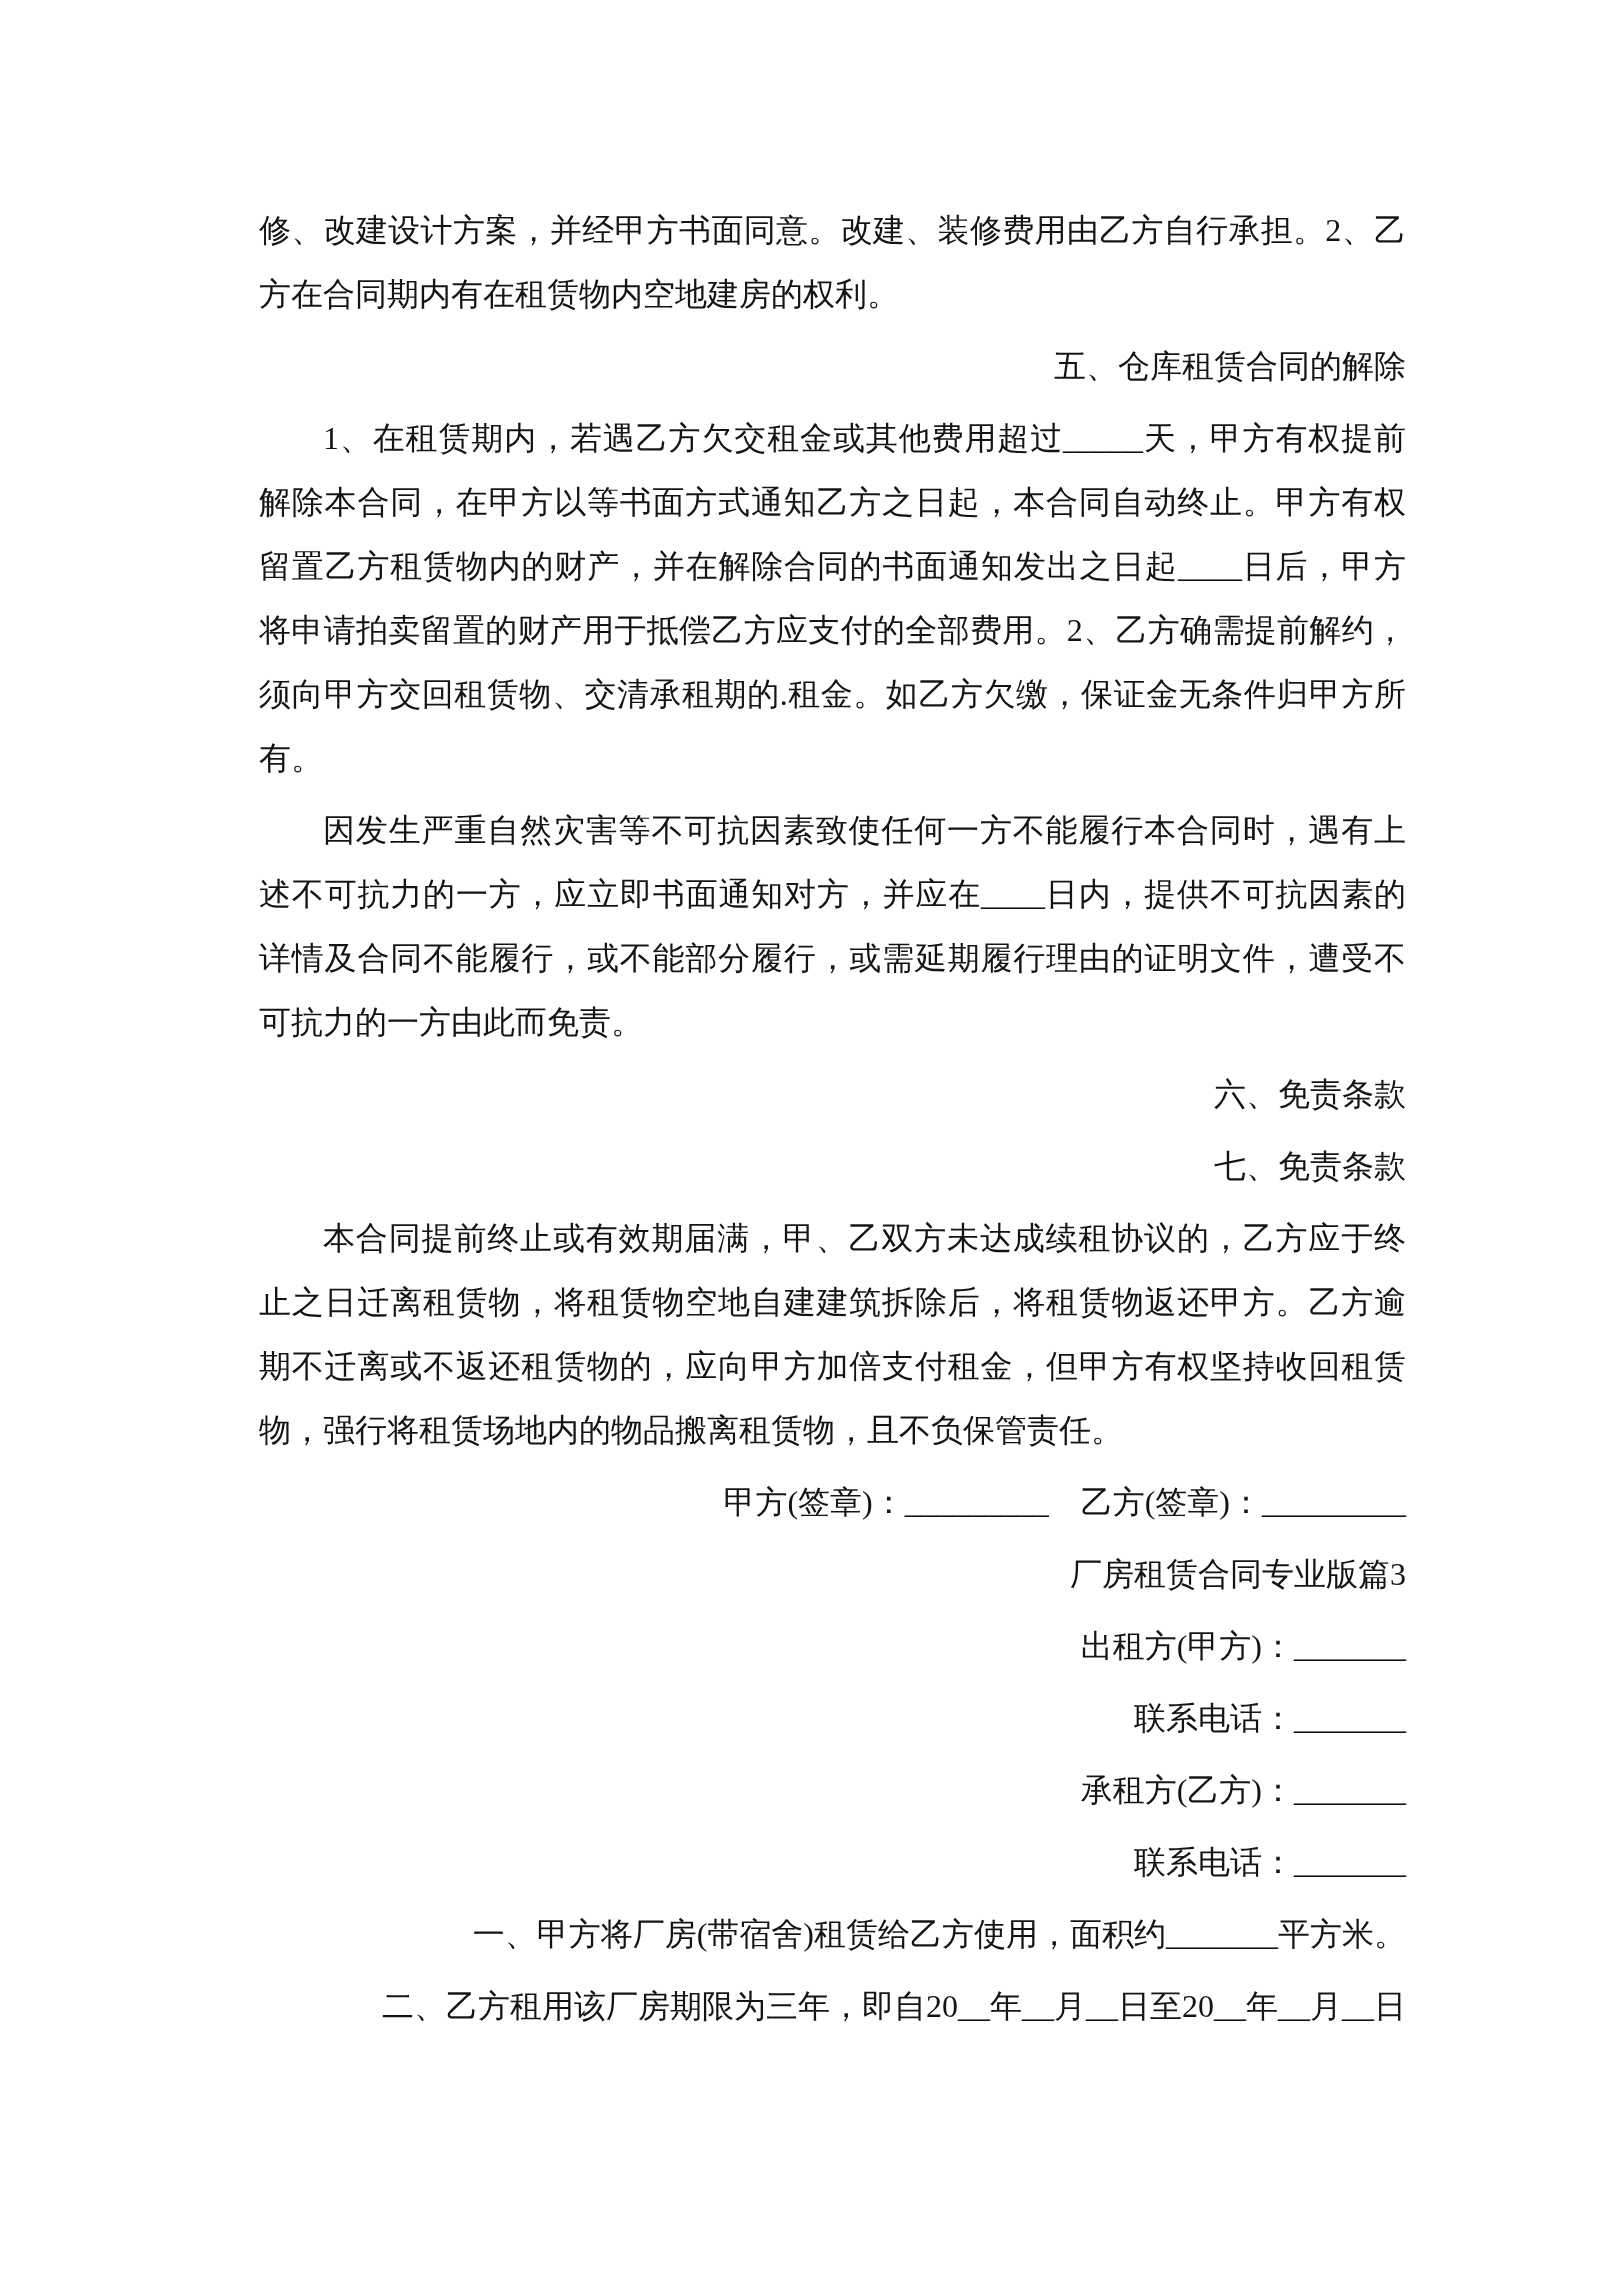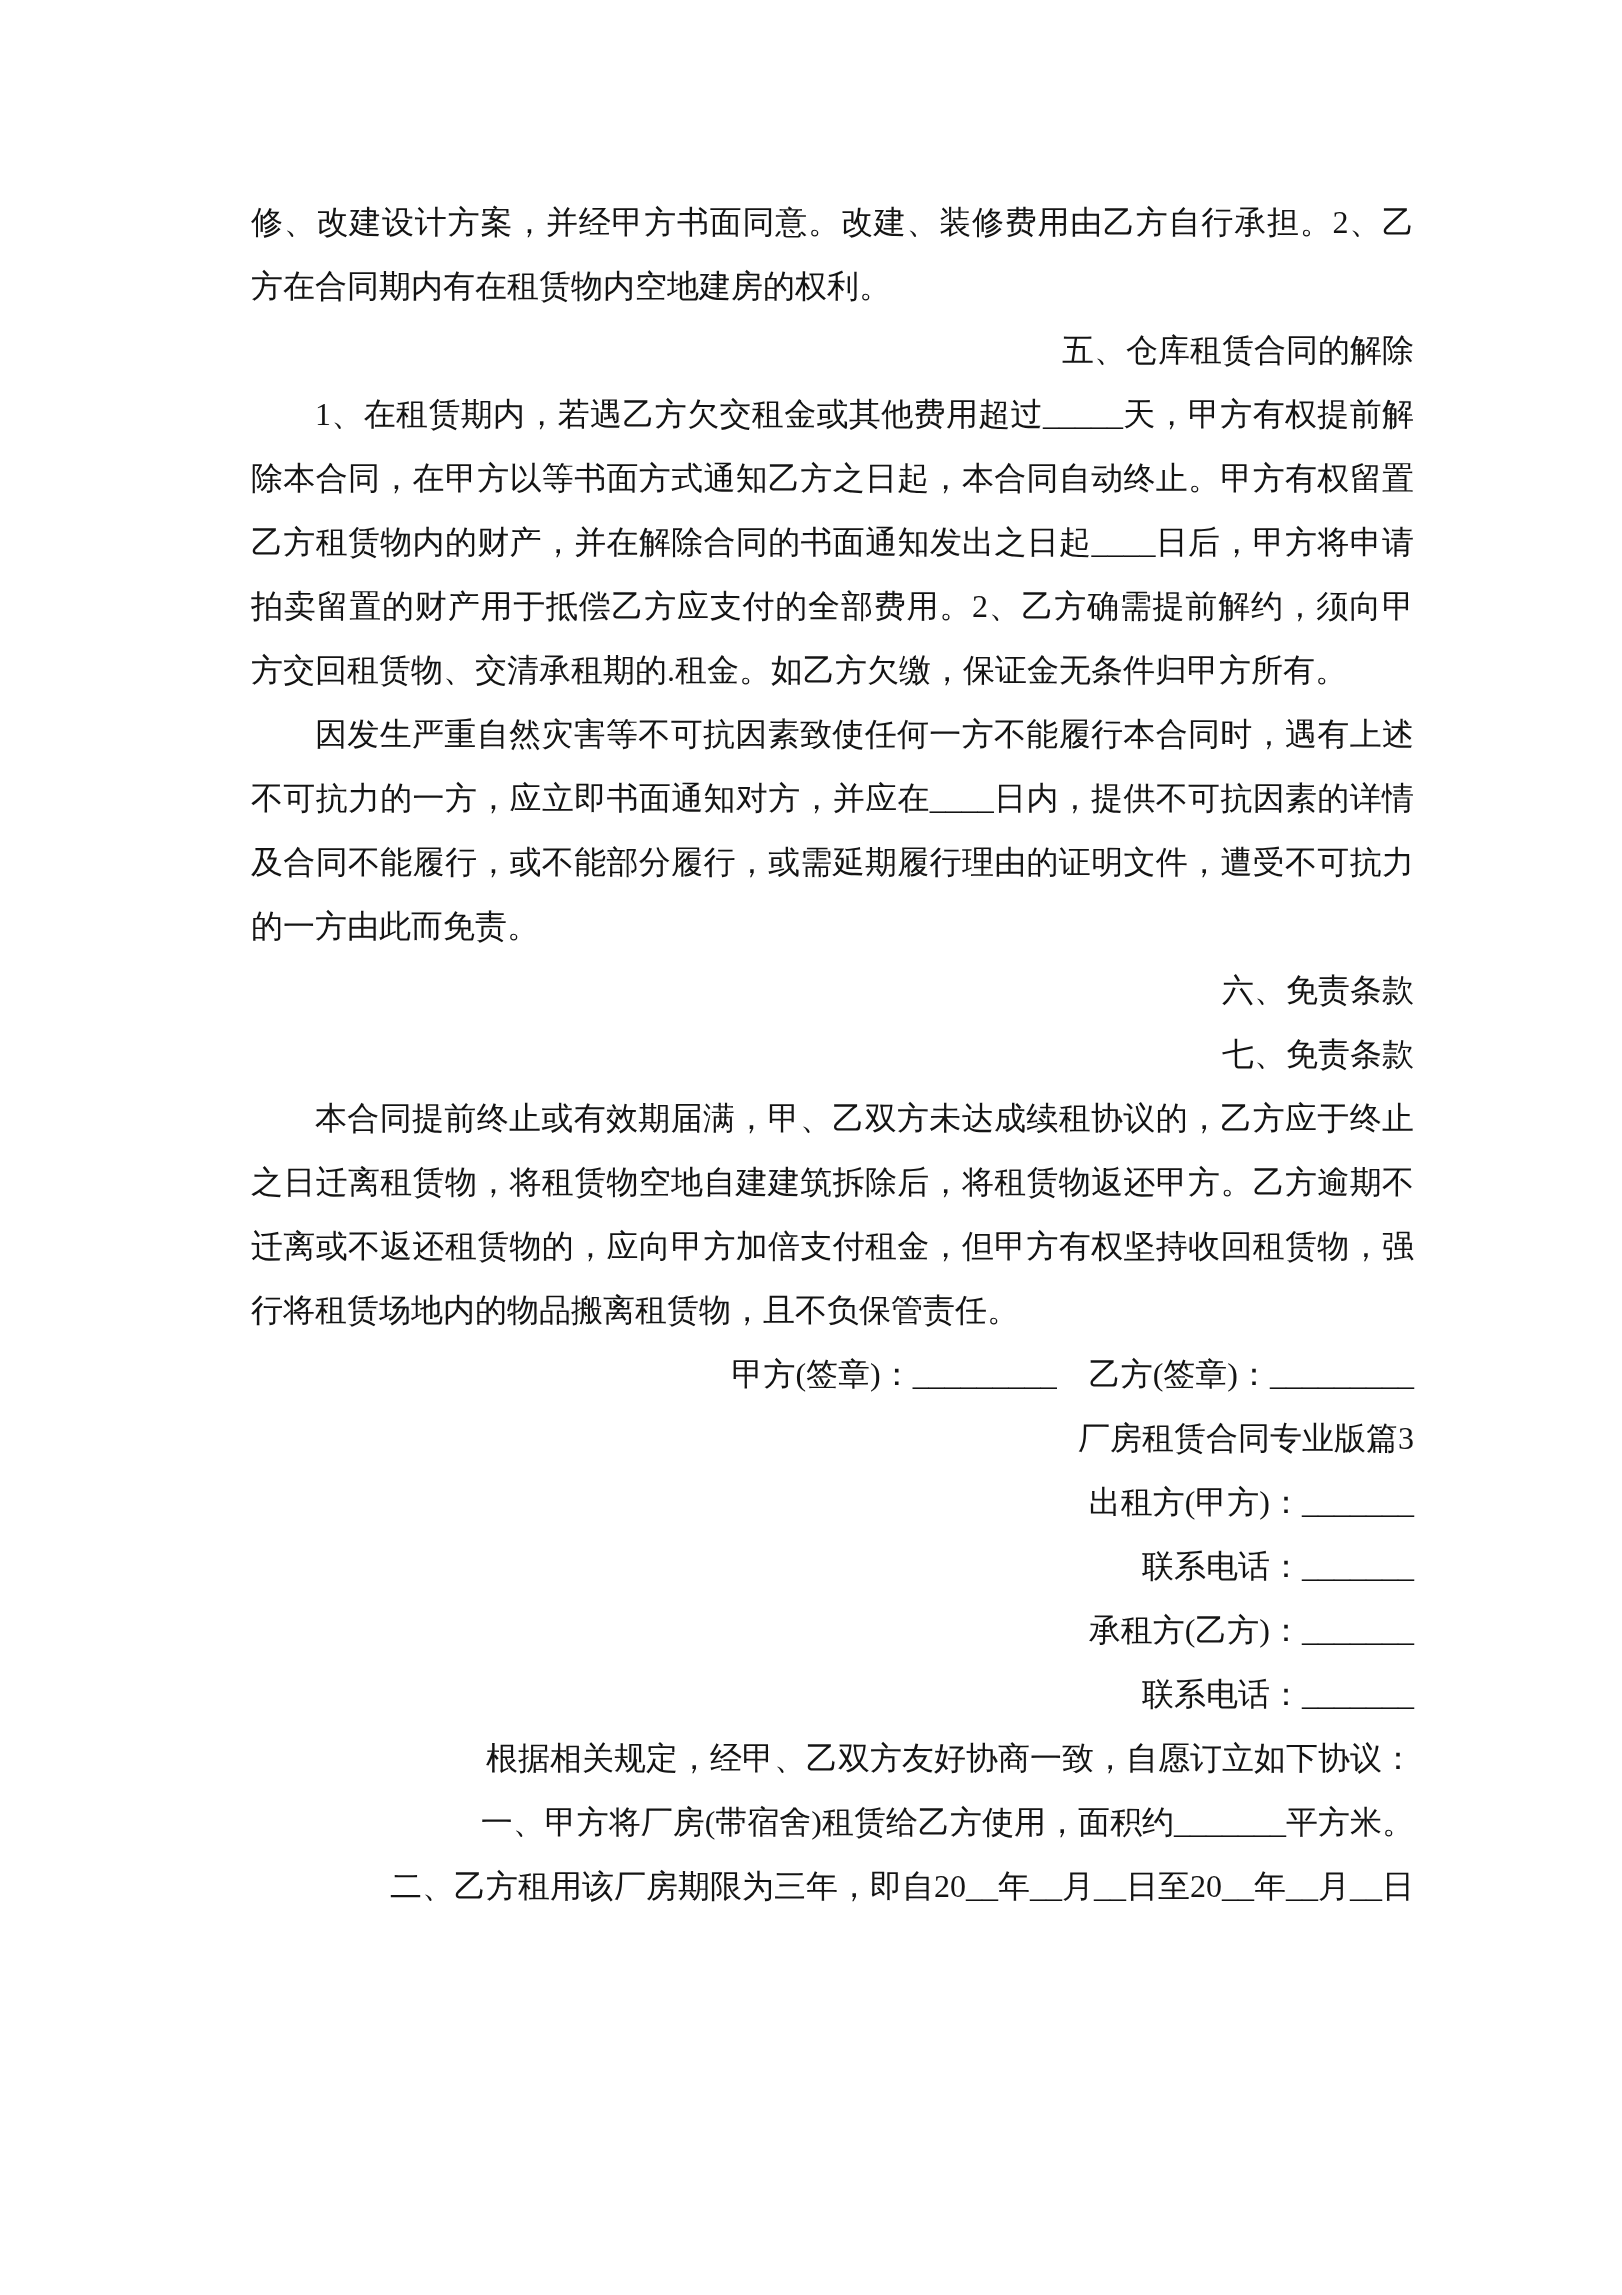--- a/index.html
+++ b/index.html
@@ -17,21 +17,21 @@
       width: 1623px;
       height: 2295px;
       padding: 190px 209px 0 251px;
       background: #ffffff;
       font-family: "Liberation Serif", "DejaVu Serif", serif;
       font-size: 32px;
       line-height: 64px;
       color: #141414;
     }
     .para {
-      margin: 0;
+      margin: 8px;
       text-align: justify;
       text-justify: inter-ideograph;
       text-indent: 2em;
       word-break: break-all;
     }
     .para.no-indent {
       text-indent: 0;
     }
     .para.small-indent {
       text-indent: 0.8em;
@@ -50,17 +50,16 @@
   <p class="para">因发生严重自然灾害等不可抗因素致使任何一方不能履行本合同时，遇有上述不可抗力的一方，应立即书面通知对方，并应在____日内，提供不可抗因素的详情及合同不能履行，或不能部分履行，或需延期履行理由的证明文件，遭受不可抗力的一方由此而免责。</p>
   <p class="para single">六、免责条款</p>
   <p class="para single">七、免责条款</p>
   <p class="para">本合同提前终止或有效期届满，甲、乙双方未达成续租协议的，乙方应于终止之日迁离租赁物，将租赁物空地自建建筑拆除后，将租赁物返还甲方。乙方逾期不迁离或不返还租赁物的，应向甲方加倍支付租金，但甲方有权坚持收回租赁物，强行将租赁场地内的物品搬离租赁物，且不负保管责任。</p>
   <p class="para single">甲方(签章)：_________　乙方(签章)：_________</p>
   <p class="para small-indent single">厂房租赁合同专业版篇3</p>
   <p class="para single">出租方(甲方)：_______</p>
   <p class="para single">联系电话：_______</p>
   <p class="para single">承租方(乙方)：_______</p>
   <p class="para single">联系电话：_______</p>
-  <p class="para single">根据相关规定，经甲、乙双方友好协商一致，自愿订立如下协议：</p>
   <p class="para single">一、甲方将厂房(带宿舍)租赁给乙方使用，面积约_______平方米。</p>
   <p class="para single">二、乙方租用该厂房期限为三年，即自20__年__月__日至20__年__月__日</p>
 </div>
 
 
 </body></html>

